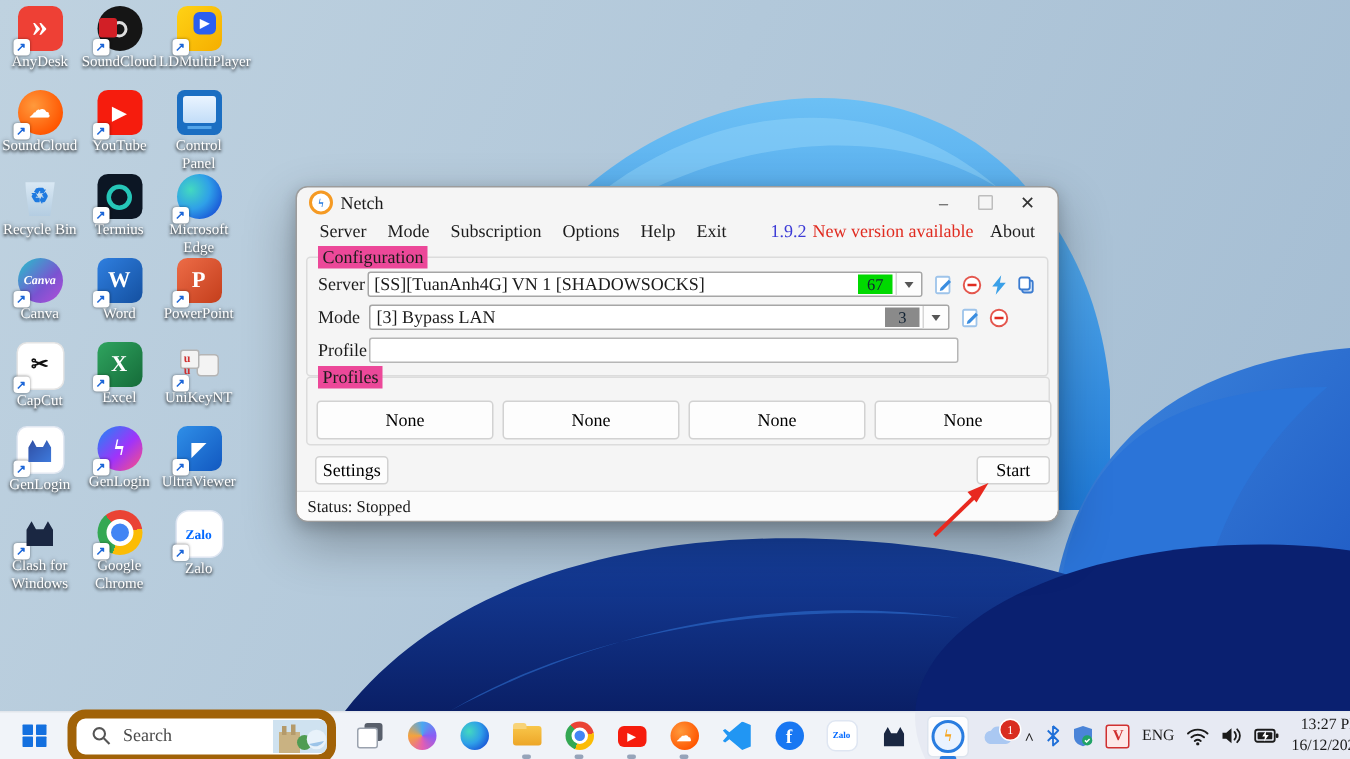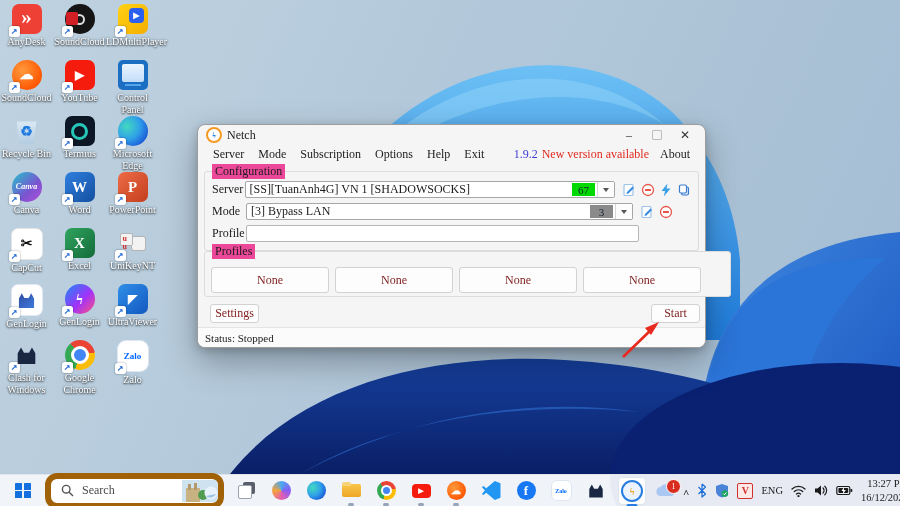--- a/index.html
+++ b/index.html
@@ -80,33 +80,33 @@
   .wcb.max span{width:8px;height:8px;border:1px solid #bdbdbd;border-radius:1px;display:block;}
   .wcb.close{margin-right:6px;}
   .menu{height:19px;display:flex;align-items:center;padding:0 8px;}
   .mi{padding:0 7px;}
   .mright{margin-left:auto;display:flex;align-items:center;gap:4px;}
   .ver{color:#3d3bd6;}
   .upd{color:#e02b20;}
   .grp{position:absolute;border:1px solid #dcdcdc;border-radius:3px;background:#f5f5f5;}
   .grp-label{position:absolute;top:-8px;left:7px;background:#ec4899;padding:0 3px;}
   #grp-config{left:6px;top:46px;width:493px;height:78px;}
-  #grp-profiles{left:6px;top:126px;width:494px;height:44px;padding-left:31px;}
+  #grp-profiles{left:6px;top:126px;width:494px;height:44px;}
   .row{position:absolute;left:7px;right:7px;height:17px;display:flex;align-items:center;}
   .rlabel{width:34px;}
   .combo{position:relative;width:387px;height:17px;background:#fff;border:1px solid #a6a6a6;border-radius:2px;
     display:flex;align-items:center;padding-left:4px;box-sizing:border-box;white-space:nowrap;overflow:hidden;}
   .badge{position:absolute;right:19px;top:1px;width:23px;height:13px;display:flex;align-items:center;justify-content:center;
     font-size:11px;color:#123;}
   .caretbox{position:absolute;right:0;top:0;bottom:0;width:16px;border-left:1px solid #d6d6d6;display:flex;align-items:center;justify-content:center;background:#fdfdfd;}
   .caret{width:0;height:0;border-left:3.5px solid transparent;border-right:3.5px solid transparent;border-top:4px solid #555;}
   .acts{display:flex;align-items:center;gap:5px;margin-left:7px;}
   .acts svg{display:block;}
   .txt{width:385px;height:15px;background:#fff;border:1px solid #b6b6b6;border-radius:2px;font:inherit;padding:0 3px;}
-  .btn{position:absolute;background:#fdfdfd;border:1px solid #d2d2d2;border-radius:3px;display:flex;align-items:center;justify-content:center;font-size:12px;color:#7f1d1d;}
+  .btn{position:absolute;background:#fdfdfd;border:1px solid #d2d2d2;border-radius:3px;display:flex;align-items:center;justify-content:center;font-size:12px;color:#000000;}
   .slot{top:15px;width:116px;height:24px;}
   .statusbar{position:absolute;left:0;right:0;bottom:0;height:19px;background:#fbfbfb;border-top:1px solid #e4e4e4;
     border-radius:0 0 7px 7px;display:flex;align-items:center;padding-left:7px;font-size:11px;}
   
   #arrow{position:absolute;left:615px;top:314px;pointer-events:none;}
   
   .taskbar{position:absolute;left:0;right:0;bottom:0;height:32px;background:rgba(243,246,250,.95);
     border-top:1px solid #e2e6ec;display:flex;align-items:center;padding:0 10px;gap:9px;box-sizing:border-box;}
   .tb{position:relative;width:26px;height:26px;display:flex;align-items:center;justify-content:center;border-radius:4px;flex:none;}
   .dotted::after{content:"";position:absolute;bottom:-2px;left:50%;transform:translateX(-50%);width:6px;height:2.5px;border-radius:2px;background:#96a4ba;}

